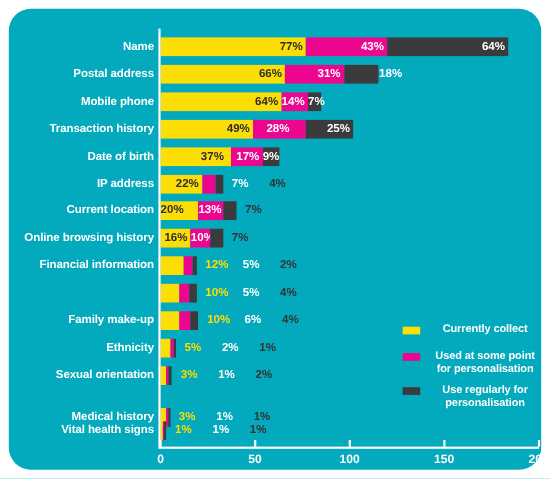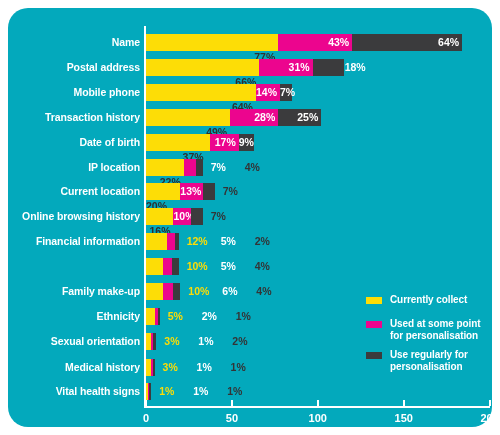--- a/index.html
+++ b/index.html
@@ -53,21 +53,21 @@
   .seg-c { background: #3B3B3D; }
   .seg-label {
     position: absolute;
     top: 0;
     height: 17px;
     line-height: 17px;
     font-size: 10.5px;
     font-weight: bold;
     white-space: nowrap;
   }
-  .lbl-in-a { color: #2e2e2e; right: 3px; margin-top: 15px; }
+  .lbl-in-a { color: #2e2e2e; right: 3px; }
   .lbl-in-b { color: #ffffff; right: 3px; }
   .lbl-in-c { color: #ffffff; right: 4px; }
   .lbl-out-a { color: #FDDD06; }
   .lbl-out-b { color: #ffffff; }
   .lbl-out-c { color: #333436; }
 
   #axis-line {
     position: absolute;
     height: 2px;
     background: #ffffff;
@@ -109,20 +109,21 @@
     left: 0; top: 3px;
     width: 16px; height: 7px;
   }
   .legend-text {
     display: block;
     color: #ffffff;
     font-size: 10px;
     font-weight: bold;
     line-height: 11.5px;
     letter-spacing: -0.1px;
+    text-align: center;
   }
 </style>
 </head>
 <body>
 
 <div id="chart-card">
   <div id="plot-area">
       <div class="row" style="top: 22px; width: 484px;">
         <div class="row-label" style="left: 0px; width: 132px;">Name</div>
         <div class="bar-track" style="left: 138px; width: 316.112px;">
@@ -155,38 +156,38 @@
           <div class="seg seg-c" style="left: 134.004px; width: 12.026px;"></div>
           <div class="seg-label lbl-in-c" style="left: 134.004px; width: 12.026px; text-align: right; right: auto; padding-right: 3px;">7%</div>
         </div>
       </div>
       <div class="row" style="top: 96.7px; width: 484px;">
         <div class="row-label" style="left: 0px; width: 132px;">Transaction history</div>
         <div class="bar-track" style="left: 138px; width: 175.236px;">
           <div class="seg seg-a" style="left: 0px; width: 84.182px;"></div>
           <div class="seg-label lbl-in-a" style="left: 0px; width: 84.182px; text-align: right; right: auto; padding-right: 3px;">49%</div>
           <div class="seg seg-b" style="left: 84.182px; width: 48.104px;"></div>
-          <div class="seg-label lbl-in-b" style="left: 84.182px; width: 48.104px; text-align: right; right: auto; padding-right: 3px;">28%</div>
+          <div class="seg-label lbl-in-b" style="left: 84.182px; width: 48.104px; text-align: center; right: auto; padding-right: 3px;">28%</div>
           <div class="seg seg-c" style="left: 132.286px; width: 42.95px;"></div>
           <div class="seg-label lbl-in-c" style="left: 132.286px; width: 42.95px; text-align: right; right: auto; padding-right: 3px;">25%</div>
         </div>
       </div>
       <div class="row" style="top: 121.6px; width: 484px;">
         <div class="row-label" style="left: 0px; width: 132px;">Date of birth</div>
         <div class="bar-track" style="left: 138px; width: 108.234px;">
           <div class="seg seg-a" style="left: 0px; width: 63.566px;"></div>
           <div class="seg-label lbl-in-a" style="left: 0px; width: 63.566px; text-align: right; right: auto; padding-right: 6px;">37%</div>
           <div class="seg seg-b" style="left: 63.566px; width: 29.206px;"></div>
           <div class="seg-label lbl-in-b" style="left: 63.566px; width: 29.206px; text-align: right; right: auto; padding-right: 3px;">17%</div>
           <div class="seg seg-c" style="left: 92.772px; width: 15.462px;"></div>
           <div class="seg-label lbl-in-c" style="left: 92.772px; width: 15.462px; text-align: right; right: auto; padding-right: 3px;">9%</div>
         </div>
       </div>
       <div class="row" style="top: 146.5px; width: 484px;">
-        <div class="row-label" style="left: 0px; width: 132px;">IP location</div>
+        <div class="row-label" style="left: 0px; width: 132px;">IP address</div>
         <div class="bar-track" style="left: 138px; width: 56.694px;">
           <div class="seg seg-a" style="left: 0px; width: 37.796px;"></div>
           <div class="seg-label lbl-in-a" style="left: 0px; width: 37.796px; text-align: right; right: auto; padding-right: 3px;">22%</div>
           <div class="seg seg-b" style="left: 37.796px; width: 12.026px;"></div>
           <div class="seg-label lbl-out-b" style="left: 64.694px;">7%</div>
           <div class="seg seg-c" style="left: 49.822px; width: 6.872px;"></div>
           <div class="seg-label lbl-out-c" style="left: 98.694px;">4%</div>
         </div>
       </div>
       <div class="row" style="top: 171.4px; width: 484px;">
@@ -258,21 +259,21 @@
         <div class="row-label" style="left: 0px; width: 132px;">Sexual orientation</div>
         <div class="bar-track" style="left: 138px; width: 10.308px;">
           <div class="seg seg-a" style="left: 0px; width: 5.154px;"></div>
           <div class="seg-label lbl-out-a" style="left: 18.308px;">3%</div>
           <div class="seg seg-b" style="left: 5.154px; width: 1.718px;"></div>
           <div class="seg-label lbl-out-b" style="left: 52.308px;">1%</div>
           <div class="seg seg-c" style="left: 6.872px; width: 3.436px;"></div>
           <div class="seg-label lbl-out-c" style="left: 86.308px;">2%</div>
         </div>
       </div>
-      <div class="row" style="top: 347px; width: 484px;">
+      <div class="row" style="top: 359px; width: 484px;">
         <div class="row-label" style="left: 0px; width: 132px;">Medical history</div>
         <div class="bar-track" style="left: 138px; width: 8.59px;">
           <div class="seg seg-a" style="left: 0px; width: 5.154px;"></div>
           <div class="seg-label lbl-out-a" style="left: 16.59px;">3%</div>
           <div class="seg seg-b" style="left: 5.154px; width: 1.718px;"></div>
           <div class="seg-label lbl-out-b" style="left: 50.59px;">1%</div>
           <div class="seg seg-c" style="left: 6.872px; width: 1.718px;"></div>
           <div class="seg-label lbl-out-c" style="left: 84.59px;">1%</div>
         </div>
       </div>

